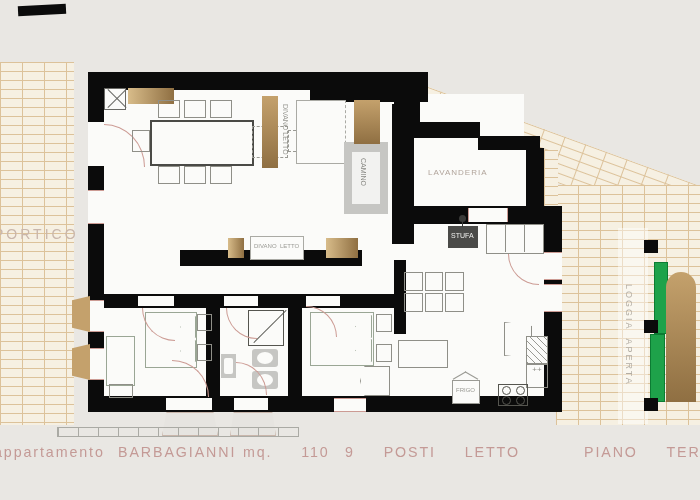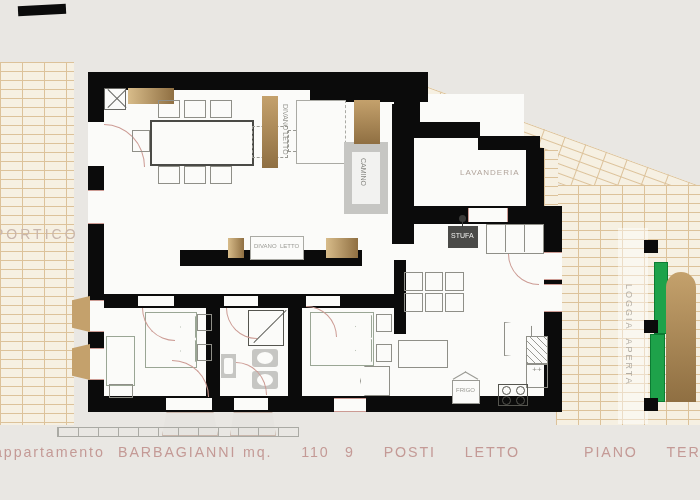--- a/index.html
+++ b/index.html
@@ -120,21 +120,21 @@
   <div class="abs" style="left:344px;top:142px;width:44px;height:72px;background:#c6c6c3;"></div>
   <div class="abs" style="left:352px;top:152px;width:28px;height:52px;background:#f2f2f0;"></div>
   <div class="lbl vtext" style="left:360px;top:158px;font-size:7px;color:#8a8a85;height:44px;letter-spacing:0;">CAMINO</div>
   <div class="wood" style="left:354px;top:100px;width:26px;height:44px;"></div>
 
   <div class="abs" style="left:250px;top:236px;width:52px;height:22px;border:1px solid #aaaaa4;background:#fbfbf9;"></div>
   <div class="lbl-sm" style="left:254px;top:243px;font-size:6px;color:#9a9a94;">DIVANO  LETTO</div>
   <div class="wood-h" style="left:228px;top:238px;width:16px;height:20px;"></div>
   <div class="wood-h" style="left:326px;top:238px;width:32px;height:20px;"></div>
 
-  <div class="lbl" style="left:428px;top:168px;font-size:8px;letter-spacing:1px;color:#b1a49b;margin-left:32px;">LAVANDERIA</div>
+  <div class="lbl" style="left:428px;top:168px;font-size:8px;letter-spacing:1px;color:#b1a49b;">LAVANDERIA</div>
 
   <div class="abs" style="left:448px;top:226px;width:30px;height:22px;background:#4a4a48;"></div>
   <div class="lbl" style="left:451px;top:232px;font-size:7px;letter-spacing:0;color:#f0f0ee;">STUFA</div>
   <div class="abs" style="left:459px;top:215px;width:7px;height:7px;border-radius:50%;background:#3a3a38;"></div>
   <div class="abs" style="left:462px;top:221px;width:1px;height:6px;background:#3a3a38;"></div>
   <div class="abs" style="left:486px;top:224px;width:56px;height:28px;border:1px solid #8f8f88;background:#fbfbf9;">
     <div class="abs" style="left:18px;top:0;width:1px;height:27px;background:#8f8f88;"></div>
     <div class="abs" style="left:37px;top:0;width:1px;height:27px;background:#8f8f88;"></div>
   </div>
   <div class="abs" style="left:404px;top:272px;width:60px;height:40px;display:grid;grid-template-columns:repeat(3,1fr);grid-template-rows:repeat(2,1fr);gap:2px;">

